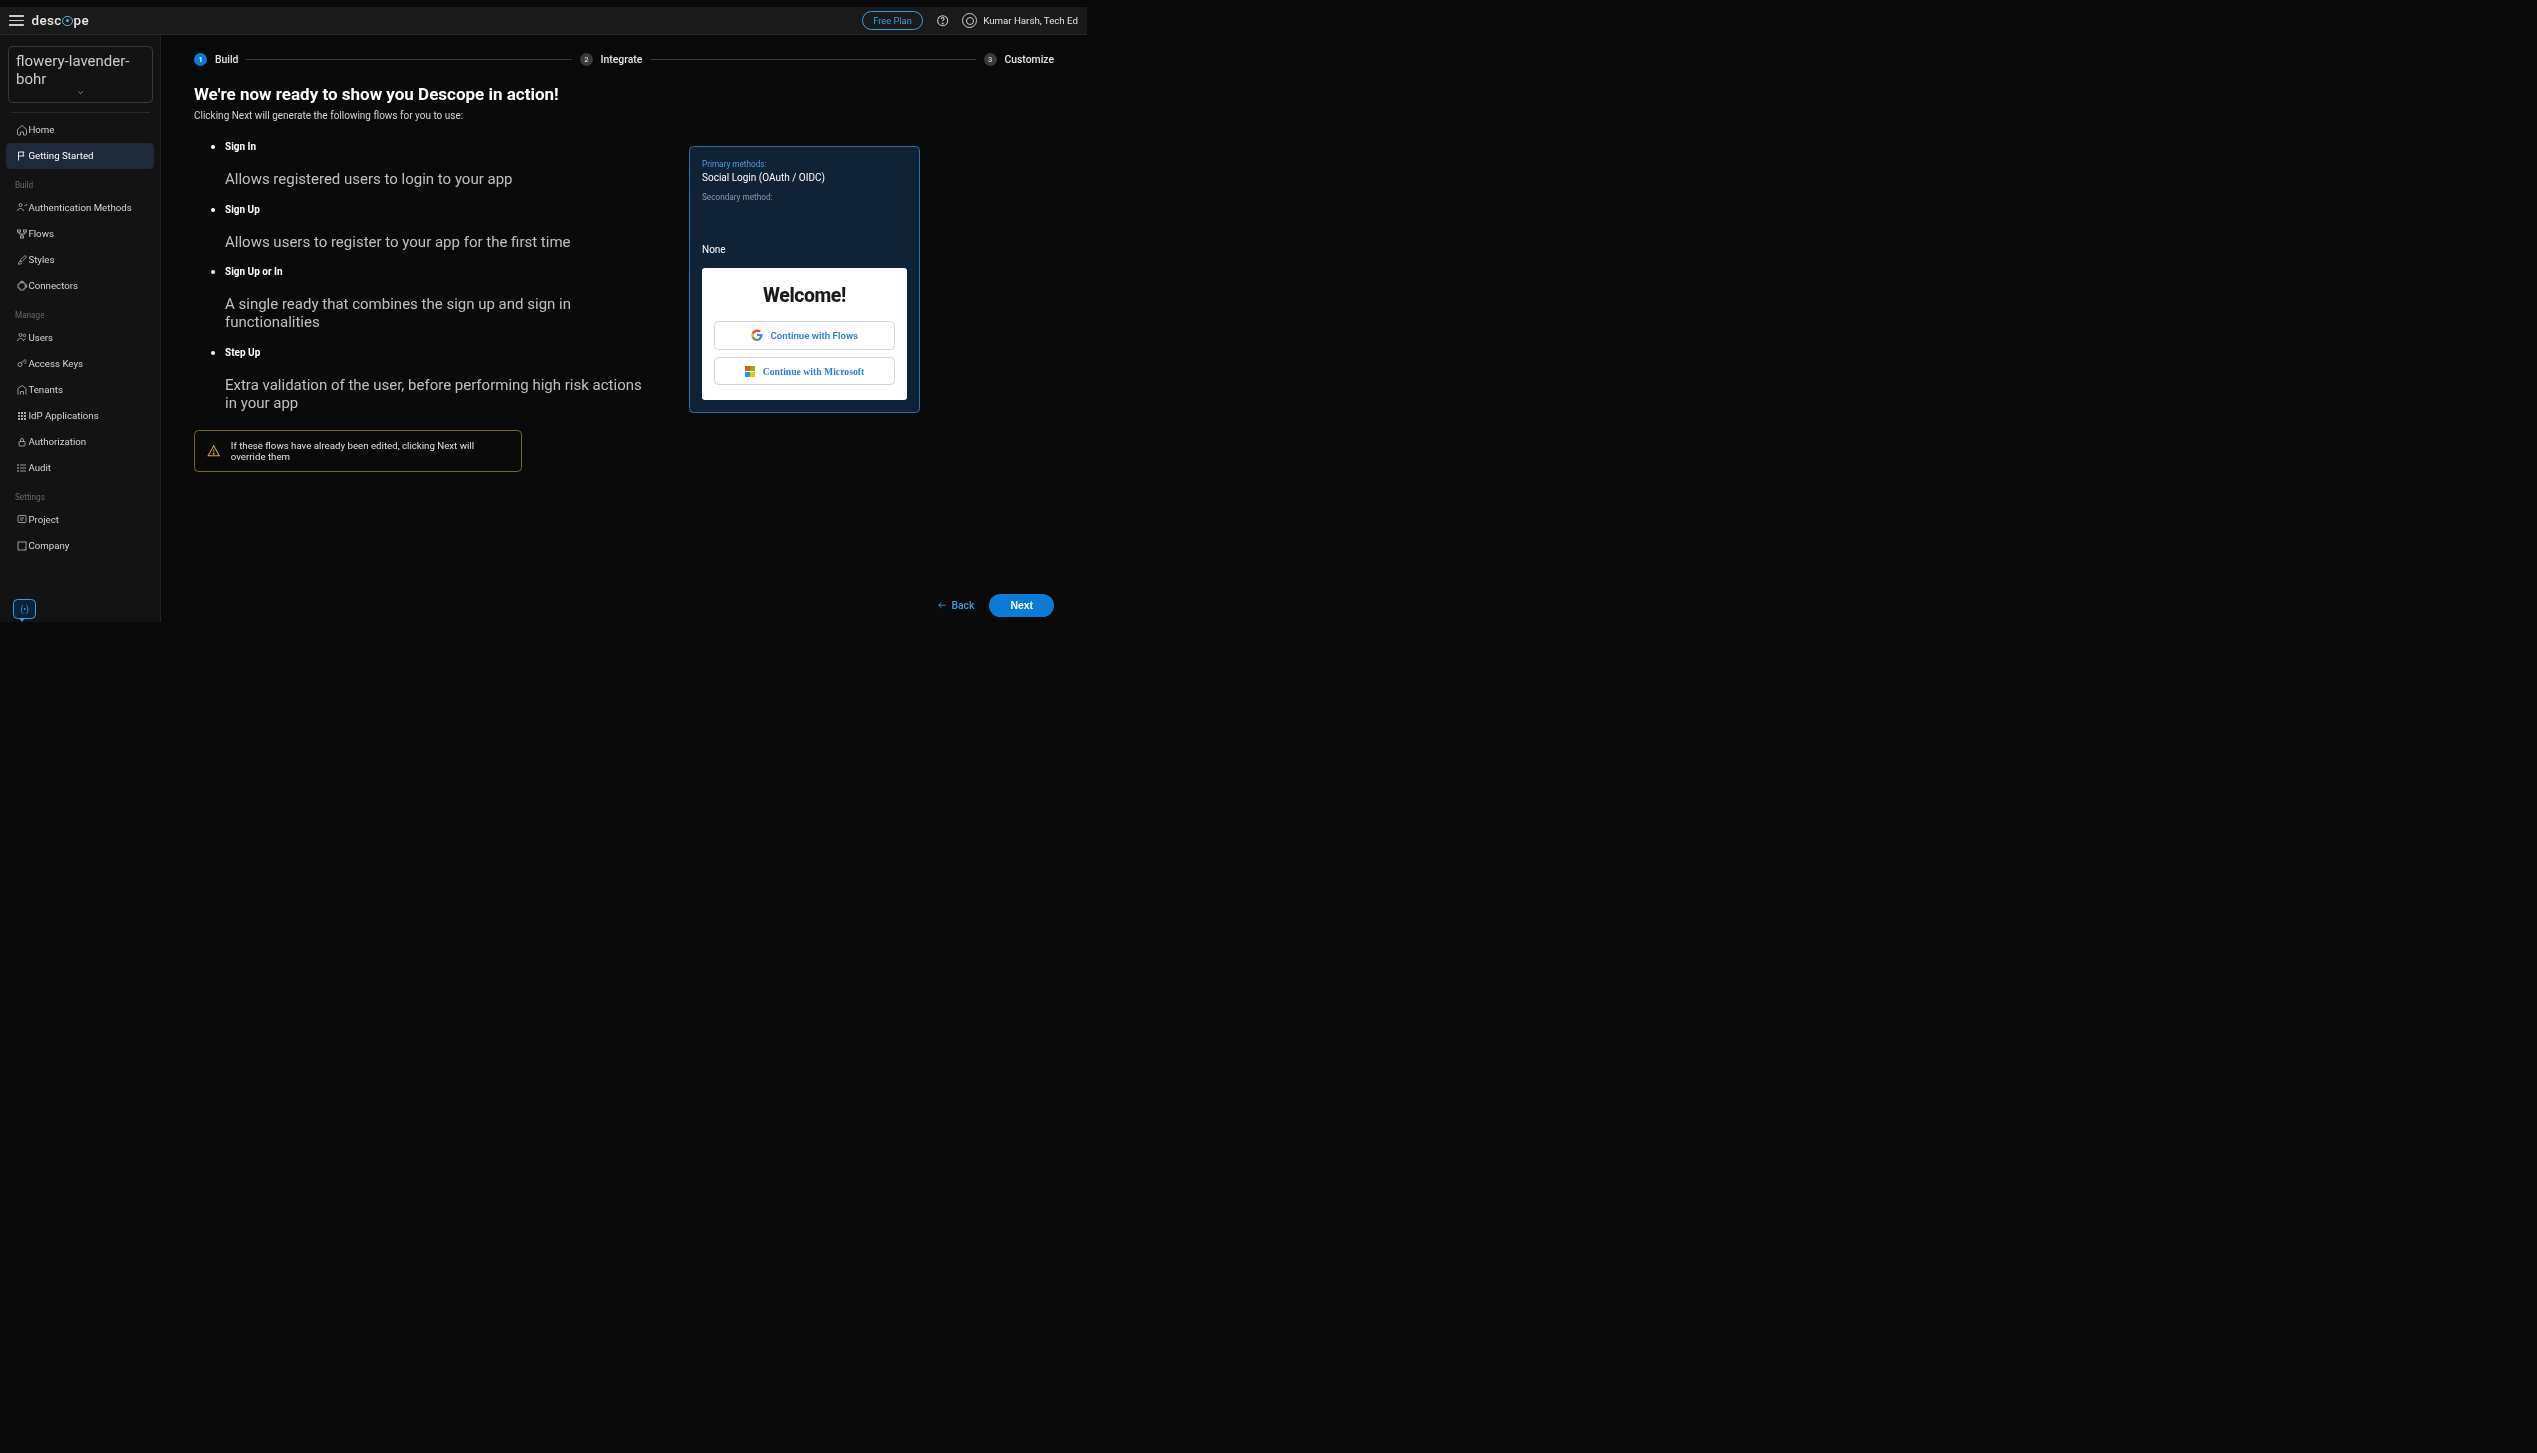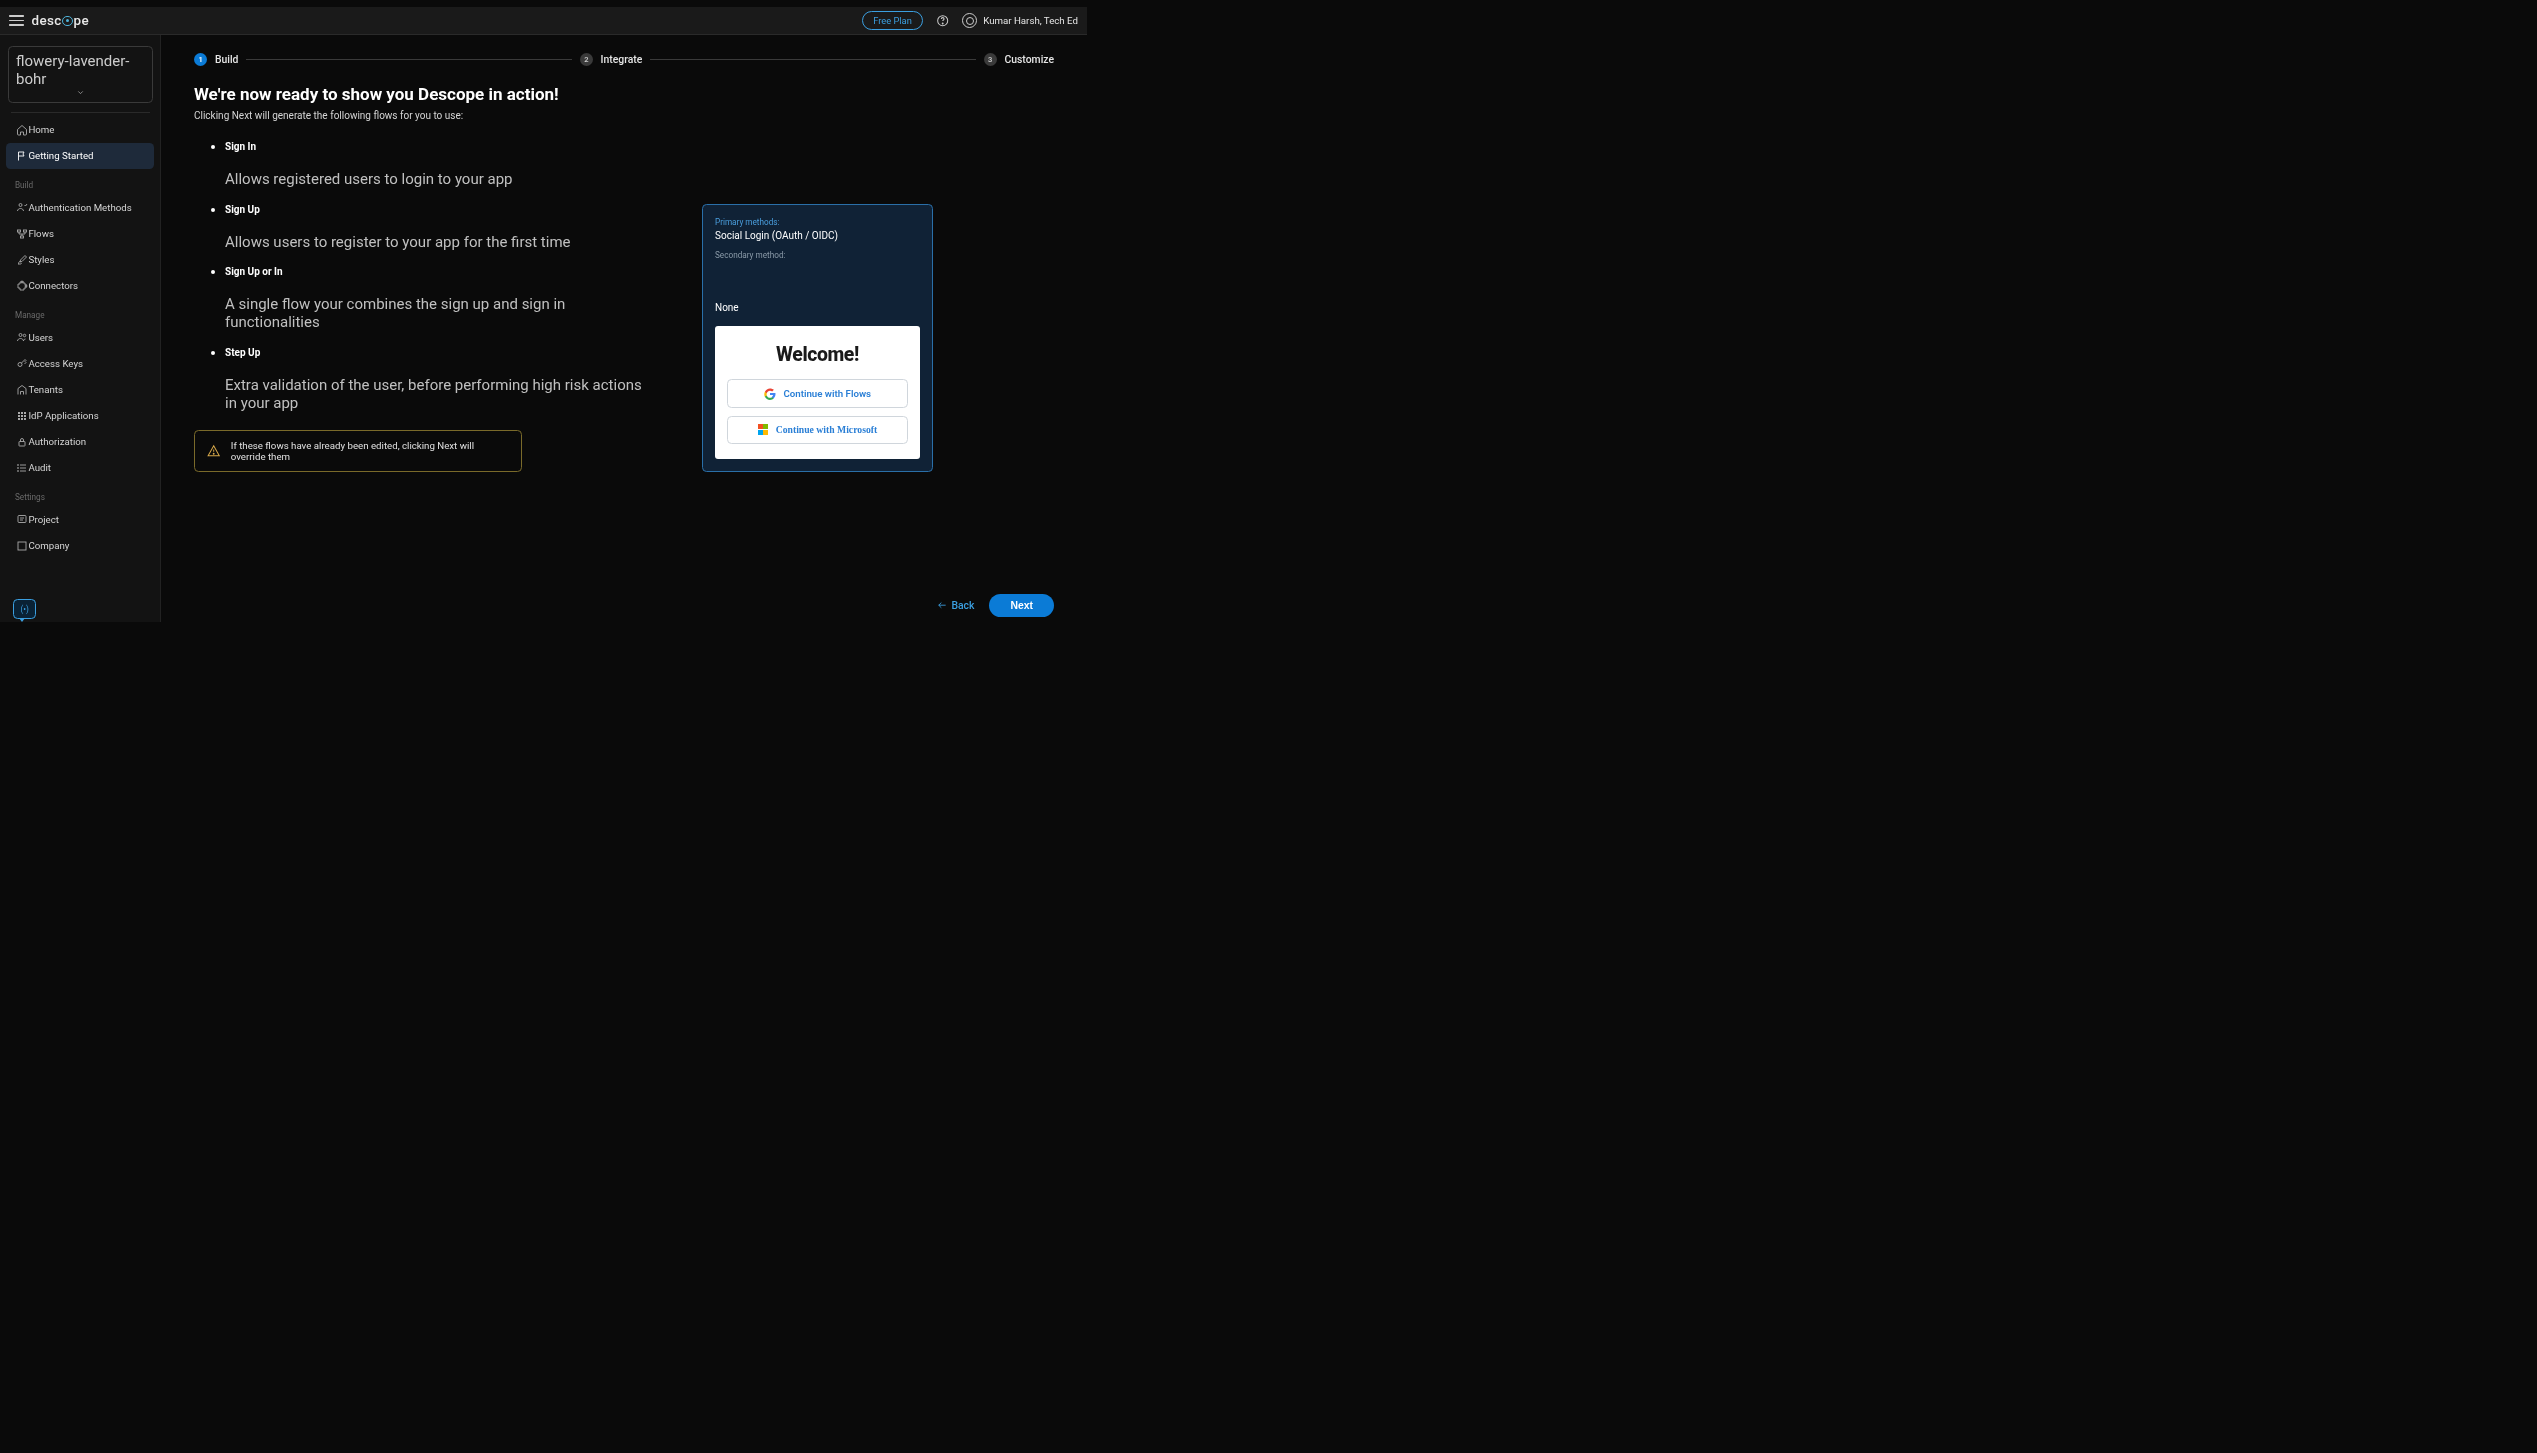--- a/index.html
+++ b/index.html
@@ -55,21 +55,21 @@
   
   
   .stepper { display:flex; align-items:center; gap:7.5px; margin-bottom:18px;}
   .step { display:flex; align-items:center; gap:7.5px;}
   .step-num { width:13.4px; height:13.4px; border-radius:50%; background:#3a3a3a; color:#ccc; font-size:7.5px; display:flex; align-items:center; justify-content:center; font-weight:600;}
   .step-num.active { background:#0b7bd6; color:#fff;}
   .step-label { font-size:10.4px; color:#e5e5e5; font-weight:500;}
   .step-line { flex:1; height:0.7px; background:#3a3a3a;}
   
   
-  .content-row { display:flex; gap:45px; align-items:flex-end;}
+  .content-row { display:flex; gap:32px; align-items:center;}
   .left-col { flex:1; max-width:463px;}
   .headline { font-size:17px; font-weight:700; color:#fff; margin-bottom:6px;}
   .subhead { font-size:10px; color:#d5d5d5; margin-bottom:18px;}
   ul.flow-list { list-style:disc; padding-left:31px; }
   ul.flow-list li { margin-bottom:13.4px; color:#fff;}
   .flow-title { font-size:10px; font-weight:700; color:#fff; }
   .flow-desc { font-size:15px; color:#c0c0c0; font-weight:400; margin-top:18px;}
   .warning-box { border:0.7px solid #7a6a2a; border-radius:4.5px; padding:9px 12px; display:flex; align-items:center; gap:10.4px; margin-top:18px; max-width:328px;}
   .warning-icon { color:#d6a84a; }
   .warning-text { font-size:9.7px; color:#e0e0e0;}
@@ -327,21 +327,21 @@
           <li>
             <div class="flow-title">Sign In</div>
             <div class="flow-desc">Allows registered users to login to your app</div>
           </li>
           <li>
             <div class="flow-title">Sign Up</div>
             <div class="flow-desc">Allows users to register to your app for the first time</div>
           </li>
           <li>
             <div class="flow-title">Sign Up or In</div>
-            <div class="flow-desc">A single flow your combines the sign up and sign in functionalities</div>
+            <div class="flow-desc">A single ready that combines the sign up and sign in functionalities</div>
           </li>
           <li>
             <div class="flow-title">Step Up</div>
             <div class="flow-desc">Extra validation of the user, before performing high risk actions in your app</div>
           </li>
         </ul>
         <div class="warning-box">
           <span class="warning-icon">
             <svg width="13.4" height="13.4" viewBox="0 0 24 24" fill="none" stroke="currentColor" stroke-width="1.8">
                 <path d="M12 3l10 18H2z"></path>

